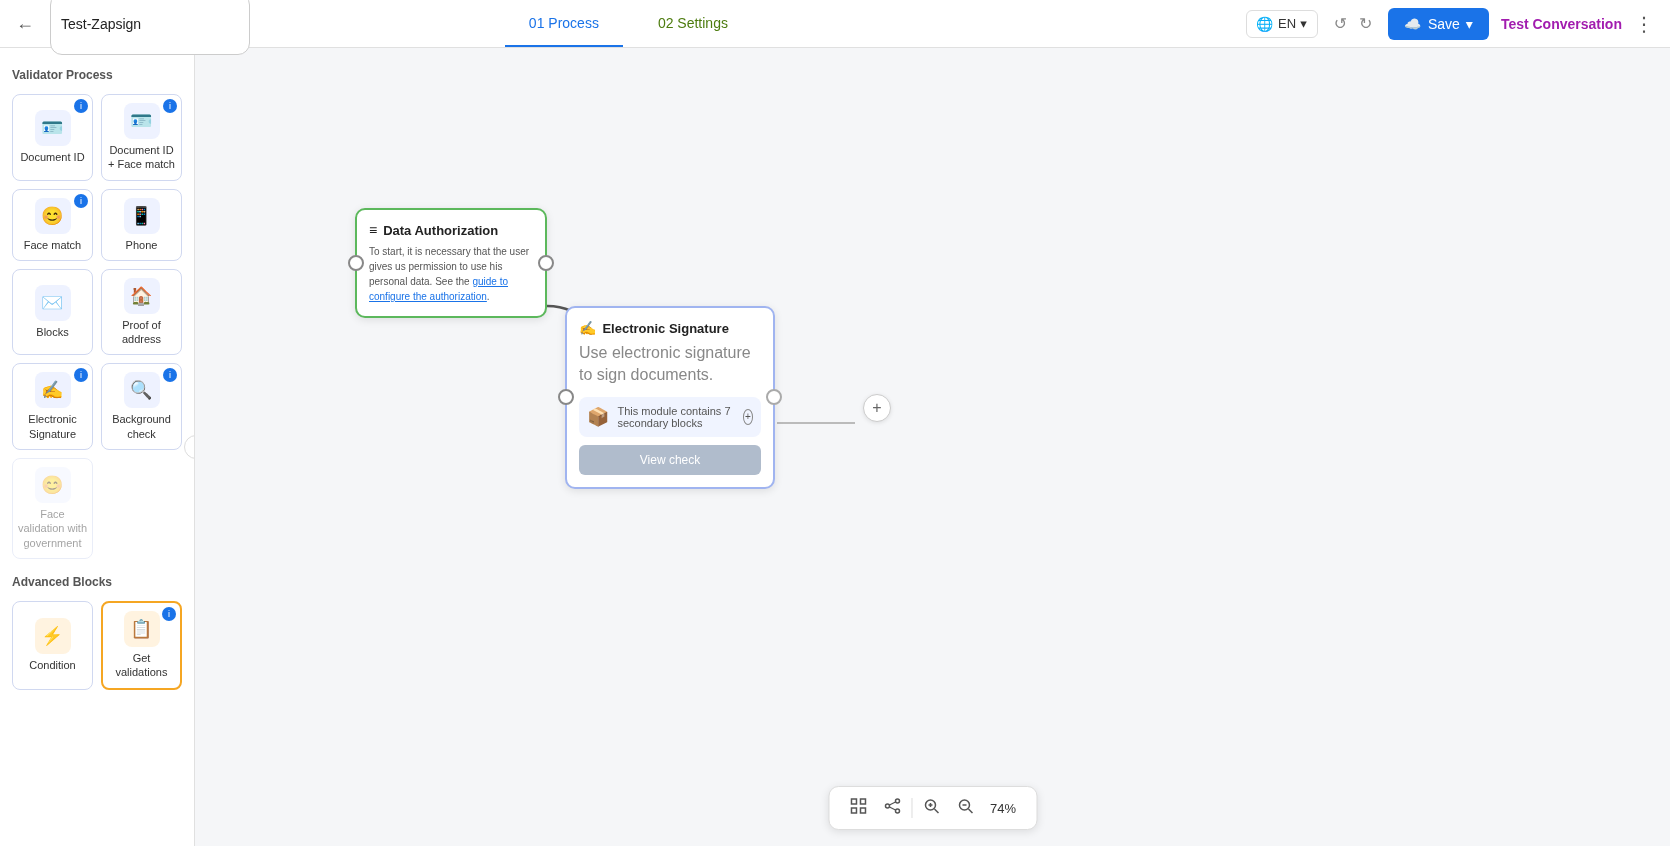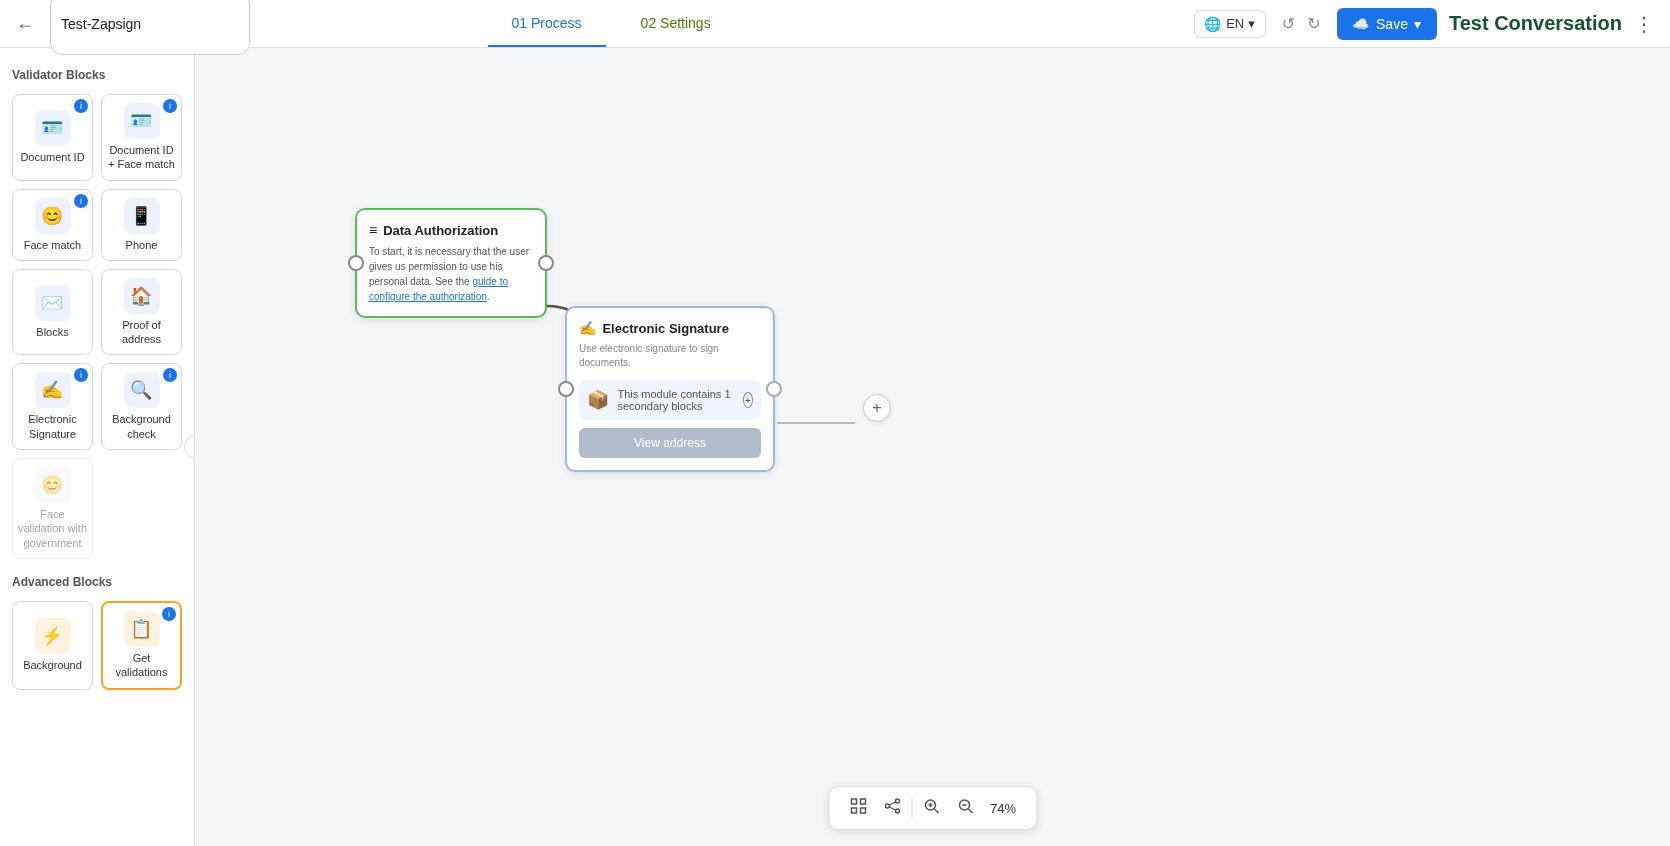--- a/index.html
+++ b/index.html
@@ -28,21 +28,21 @@
       border-radius: 6px; padding: 5px 10px; font-size: 13px; cursor: pointer; background: #fff; color: #333;
     }
     .undo-redo { display: flex; gap: 4px; }
     .undo-redo button { background: none; border: none; cursor: pointer; font-size: 16px; color: #888; padding: 4px; }
     .save-btn {
       display: flex; align-items: center; gap: 6px;
       background: #1a73e8; color: #fff; border: none; border-radius: 6px;
       padding: 8px 16px; font-size: 14px; cursor: pointer; font-weight: 500;
     }
     .test-conv-btn {
-      background: none; border: none; color: #14532d; font-size: 20px;
+      background: none; border: none; color: #a21caf; font-size: 14px;
       cursor: pointer; font-weight: 600;
     }
     .more-btn { background: none; border: none; font-size: 20px; cursor: pointer; color: #555; }
 
     
     .main { display: flex; height: calc(846px - 48px); }
 
     
     .sidebar {
       width: 195px; background: #fff; border-right: 1px solid #e0e0e0;
@@ -110,21 +110,21 @@
       width: 16px; height: 16px; border-radius: 50%;
       border: 2px solid #888; background: #fff;
     }
 
     .node-electronic-sig {
       position: absolute; top: 258px; left: 370px;
       width: 210px;
       background: #fff; border: 2px solid #a0b4f0; border-radius: 10px;
       padding: 12px; box-shadow: 0 2px 8px rgba(0,0,0,0.1);
     }
-    .node-sub { font-size: 10px; color: #888; margin-bottom: 10px; line-height: 1.4; }
+    .node-sub { font-size: 16px; color: #888; margin-bottom: 10px; line-height: 1.4; }
     .node-secondary-block {
       display: flex; align-items: center; gap: 8px;
       background: #f0f4ff; border-radius: 8px; padding: 8px;
       font-size: 11px; color: #555; margin-bottom: 8px;
     }
     .cube-icon { font-size: 18px; }
     .view-module-btn {
       width: 100%; padding: 8px; background: #b0bccc; color: #fff;
       border: none; border-radius: 6px; font-size: 12px; cursor: pointer;
     }
@@ -196,21 +196,21 @@
       <span>▾</span>
     </button>
     <button class="test-conv-btn">Test Conversation</button>
     <button class="more-btn">⋮</button>
   </div>
 </div>
 
 <div class="main">
 
   <div class="sidebar">
-    <div class="sidebar-section-title">Validator Blocks</div>
+    <div class="sidebar-section-title">Validator Process</div>
     <div class="block-grid">
 
       <div class="block-item">
         <div class="block-info blue">i</div>
         <div class="block-icon">🪪</div>
         <span class="block-label">Document ID</span>
       </div>
 
       <div class="block-item">
         <div class="block-info blue">i</div>
@@ -256,21 +256,21 @@
         <span class="block-label">Face validation with government</span>
       </div>
 
     </div>
 
     <div class="sidebar-section-title">Advanced Blocks</div>
     <div class="block-grid">
 
       <div class="block-item">
         <div class="block-icon orange">⚡</div>
-        <span class="block-label">Background</span>
+        <span class="block-label">Condition</span>
       </div>
 
       <div class="block-item highlighted">
         <div class="block-info blue">i</div>
         <div class="block-icon orange">📋</div>
         <span class="block-label">Get validations</span>
       </div>
 
     </div>
 
@@ -300,24 +300,24 @@
       </div>
 
       <div class="node-electronic-sig">
         <div class="node-title">
           <span class="node-icon">✍️</span>
           <span>Electronic Signature</span>
         </div>
         <div class="node-sub">Use electronic signature to sign documents.</div>
         <div class="node-secondary-block">
           <span class="cube-icon">📦</span>
-          <span>This module contains 1 secondary blocks</span>
+          <span>This module contains 7 secondary blocks</span>
           <div style="margin-left:auto; width:16px; height:16px; border-radius:50%; border:1.5px solid #888; display:flex; align-items:center; justify-content:center; font-size:10px; cursor:pointer;">+</div>
         </div>
-        <button class="view-module-btn">View address</button>
+        <button class="view-module-btn">View check</button>
         <div class="node-connector-left-sig"></div>
         <div class="node-connector-right-sig"></div>
       </div>
 
       <div class="plus-btn">+</div>
 
     </div>
 
     <div class="canvas-toolbar">
       <button class="toolbar-btn" title="Fit view">

